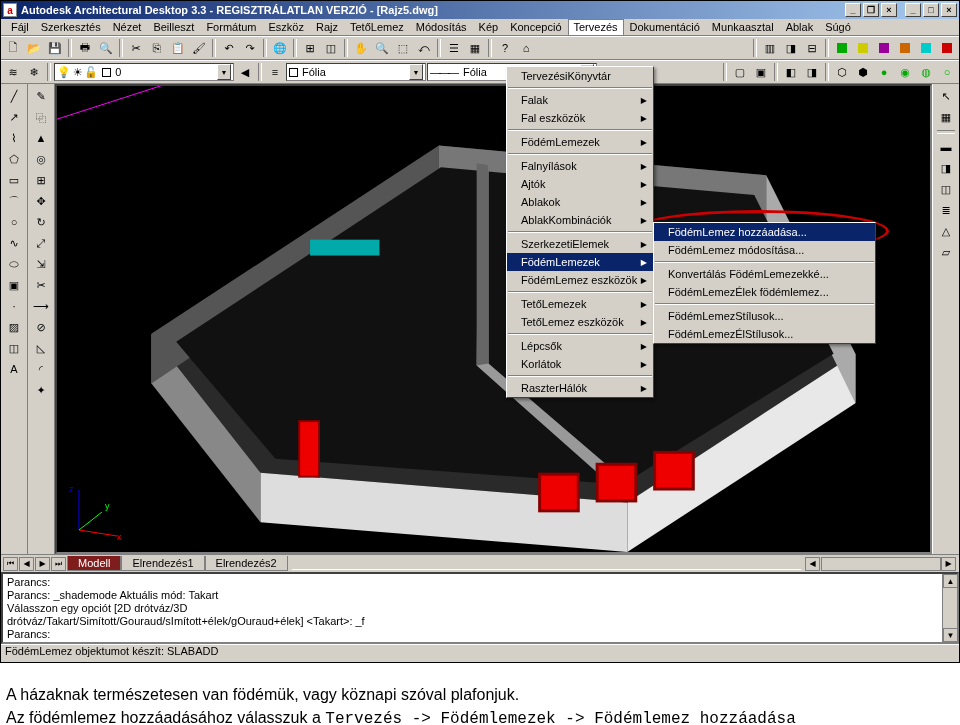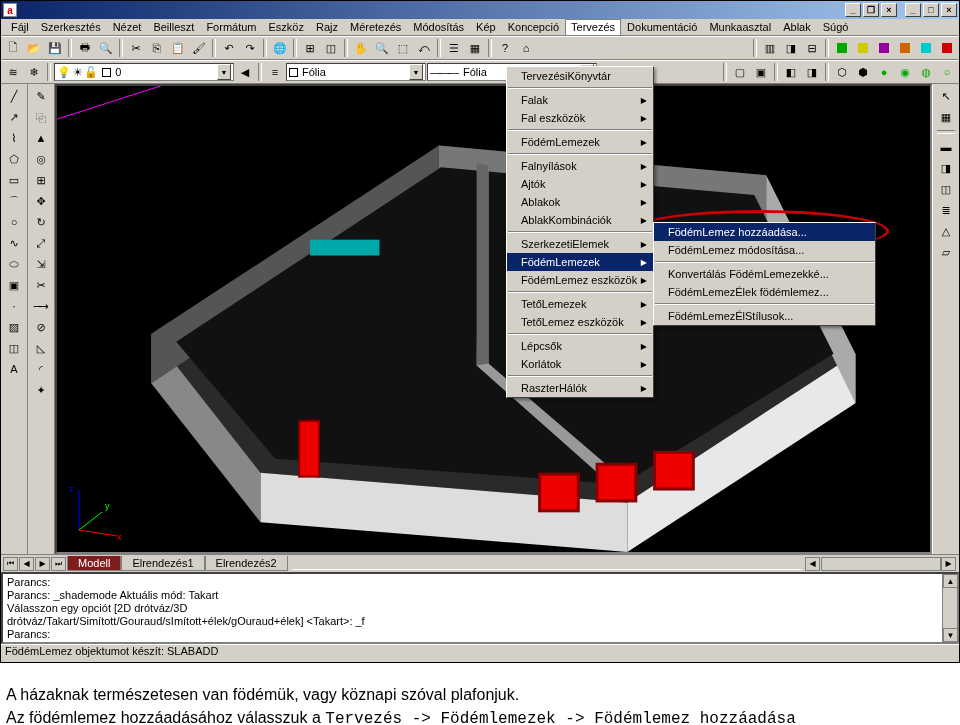--- a/index.html
+++ b/index.html
@@ -55,39 +55,40 @@
   .sqicon { width:10px; height:10px; display:inline-block; }
   svg { display:block; }
 </style>
 </head>
 <body>
 
 <div class="win">
 
   <div class="titlebar">
     <span class="title-icon">a</span>
+    <span>Autodesk Architectural Desktop 3.3 - REGISZTRÁLATLAN VERZIÓ - [Rajz5.dwg]</span>
     <span class="spacer"></span>
     <span class="winbtn">_</span>
     <span class="winbtn">❐</span>
     <span class="winbtn">×</span>
     <span style="width:6px"></span>
     <span class="winbtn">_</span>
     <span class="winbtn">□</span>
     <span class="winbtn">×</span>
   </div>
 
   <div class="menubar">
     <span class="mitem">Fájl</span>
     <span class="mitem">Szerkesztés</span>
     <span class="mitem">Nézet</span>
     <span class="mitem">Beilleszt</span>
     <span class="mitem">Formátum</span>
     <span class="mitem">Eszköz</span>
     <span class="mitem">Rajz</span>
-    <span class="mitem">Méretezés</span>
+    <span class="mitem">TetőLemez</span>
     <span class="mitem">Módosítás</span>
     <span class="mitem">Kép</span>
     <span class="mitem">Koncepció</span>
     <span class="mitem open">Tervezés</span>
     <span class="mitem">Dokumentáció</span>
     <span class="mitem">Munkaasztal</span>
     <span class="mitem">Ablak</span>
     <span class="mitem">Súgó</span>
   </div>
 
@@ -350,20 +351,23 @@
           </div>
         <div class="msep"></div>
         <div class="row">
             <span>Konvertálás FödémLemezekké...</span>
           </div>
         <div class="row">
             <span>FödémLemezÉlek födémlemez...</span>
           </div>
         <div class="msep"></div>
         <div class="row">
+            <span>FödémLemezStílusok...</span>
+          </div>
+        <div class="row">
             <span>FödémLemezÉlStílusok...</span>
           </div>
       </div>
 
       <div class="redcirc" style="left:572px; top:124px"></div>
 
       <div style="position:absolute; left:798px; top:144px; color:#fff; font-size:14px">↖</div>
     </div>
 
     <div class="vtoolbar right">

